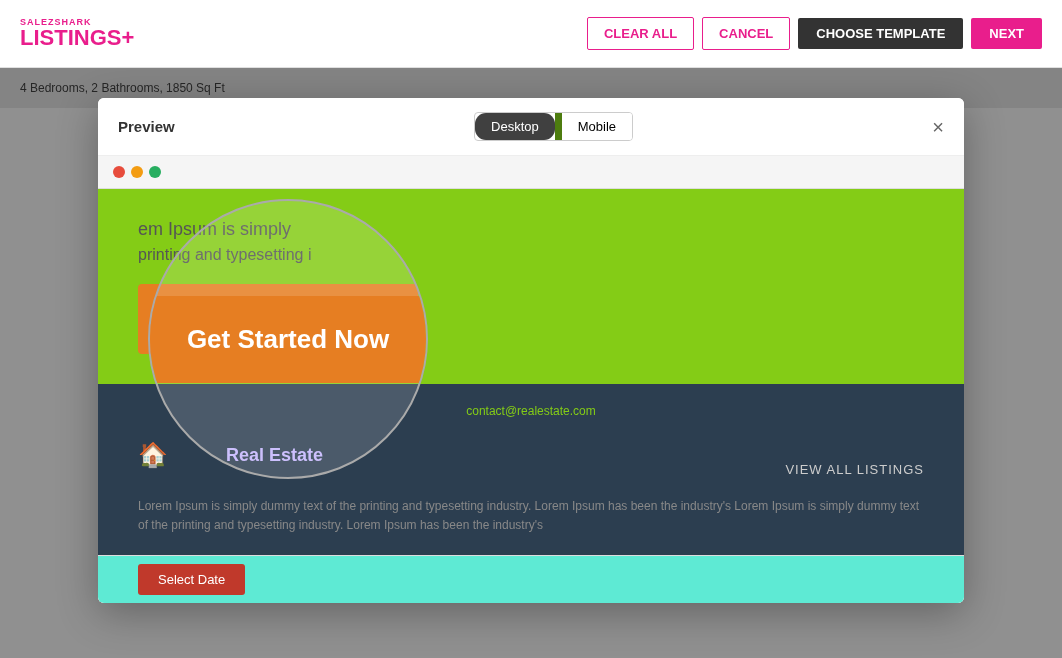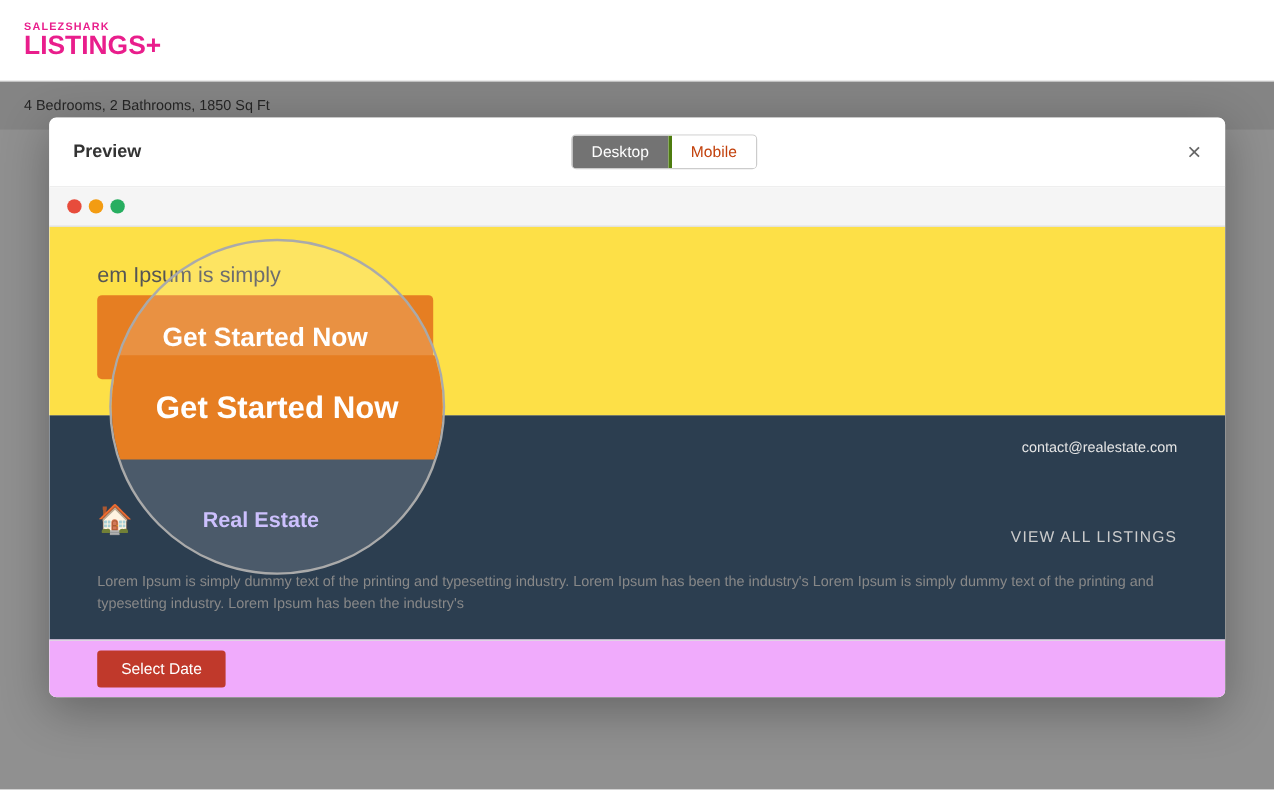--- a/index.html
+++ b/index.html
@@ -138,21 +138,21 @@
       display: flex;
       justify-content: center;
       align-items: flex-start;
       padding-top: 30px;
     }
 
     
     .modal {
       background: #fff;
       border-radius: 6px;
-      width: 980px;
+      width: 866px;
       max-height: 560px;
       box-shadow: 0 10px 40px rgba(0,0,0,0.3);
       overflow: hidden;
       position: relative;
     }
 
     .modal-header {
       display: flex;
       align-items: center;
       justify-content: space-between;
@@ -175,28 +175,29 @@
     }
 
     .view-toggle button {
       padding: 6px 16px;
       border: none;
       font-size: 13px;
       cursor: pointer;
     }
 
     .view-toggle .btn-desktop {
-      background: #737373;
-      color: #fff;
+      background: #404040;
+      color: #fff;
+      border-radius: 11px;
     }
 
     .view-toggle .btn-mobile {
       background: #fff;
-      color: #c2410c;
-      border-left: 3px solid #4d7c0f;
+      color: #000000;
+      border-left: 7px solid #4d7c0f;
     }
 
     .modal-close {
       background: none;
       border: none;
       font-size: 20px;
       cursor: pointer;
       color: #666;
       line-height: 1;
     }
@@ -221,21 +222,21 @@
       position: relative;
     }
 
     
     .preview-website {
       background: #f5f5f5;
     }
 
     
     .hero-section {
-      background: #fde047;
+      background: #84cc16;
       padding: 30px 40px;
       display: flex;
       align-items: center;
       gap: 20px;
       position: relative;
     }
 
     .hero-left {
       flex: 1;
     }
@@ -300,24 +301,24 @@
       border-radius: 3px;
     }
 
     
     .footer-section {
       background: #2c3e50;
       padding: 20px 40px;
     }
 
     .footer-contact {
-      text-align: right;
-      color: #e5e5e5;
+      text-align: center;
+      color: #84cc16;
       font-size: 12px;
-      margin-bottom: 31px;
+      margin-bottom: 15px;
     }
 
     .footer-main {
       display: flex;
       justify-content: space-between;
       align-items: center;
       margin-bottom: 20px;
     }
 
     .footer-logo {
@@ -386,21 +387,21 @@
       padding: 28px 50px;
       font-size: 26px;
       font-weight: bold;
       border-radius: 4px;
       cursor: pointer;
       white-space: nowrap;
     }
 
     
     .select-date-bar {
-      background: #f0abfc;
+      background: #5eead4;
       padding: 8px 40px;
       border-top: 1px solid #ddd;
     }
 
     .select-date-btn {
       background: #c0392b;
       color: #fff;
       border: none;
       padding: 8px 20px;
       font-size: 13px;
@@ -413,20 +414,26 @@
 
 <div class="top-nav">
   <div class="logo-area">
     <div class="logo-top">
       <span>SALEZ</span><span style="color:#e91e8c;">SHARK</span>
     </div>
     <div class="logo-bottom">
       <span>LISTINGS</span><span style="color:#e91e8c;">+</span>
     </div>
   </div>
+  <div class="nav-buttons">
+    <button class="btn-clear-all">CLEAR ALL</button>
+    <button class="btn-cancel">CANCEL</button>
+    <button class="btn-choose-template">CHOOSE TEMPLATE</button>
+    <button class="btn-next">NEXT</button>
+  </div>
 </div>
 
 <div class="bg-content">
   <div class="bg-bar">
     <span>4 Bedrooms, 2 Bathrooms, 1850 Sq Ft</span>
   </div>
 </div>
 
 <div class="modal-overlay">
   <div class="modal">
@@ -445,20 +452,21 @@
       <div class="dot-yellow"></div>
       <div class="dot-green"></div>
     </div>
 
     <div class="preview-content">
       <div class="preview-website">
 
         <div class="hero-section" style="position:relative;">
           <div class="hero-left">
             <div class="hero-text-top">em Ipsum is simply</div>
+            <div class="hero-text-sub">printing and typesetting i</div>
             <button class="cta-button-main">Get Started Now</button>
           </div>
 
           <div class="magnifier-circle">
             <div class="magnifier-inner">
               <button class="magnified-button">Get Started Now</button>
             </div>
           </div>
         </div>
 

